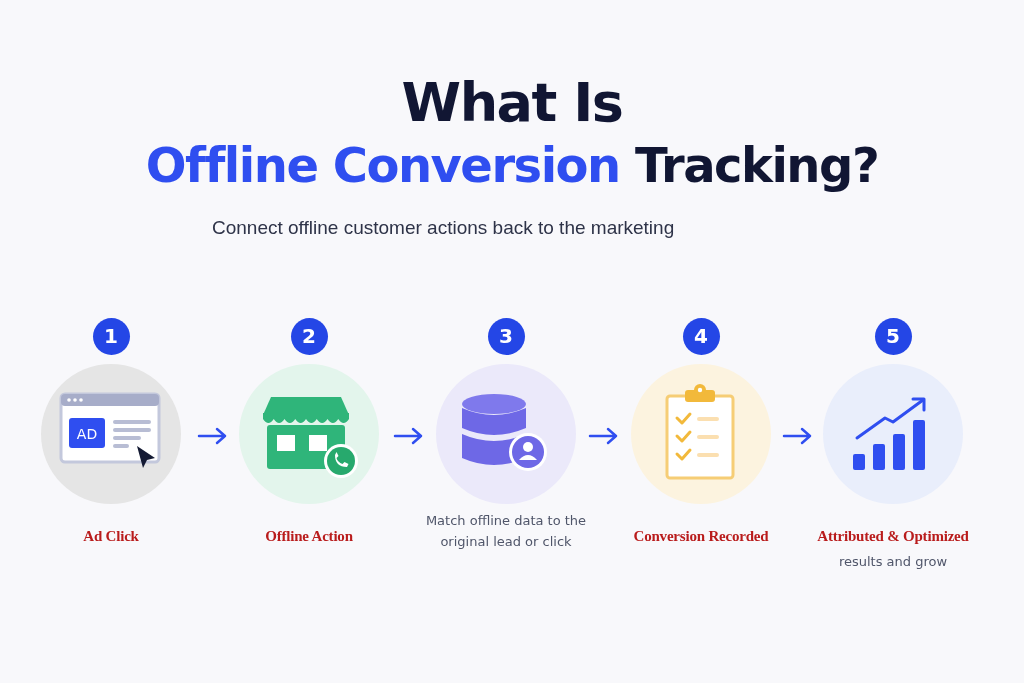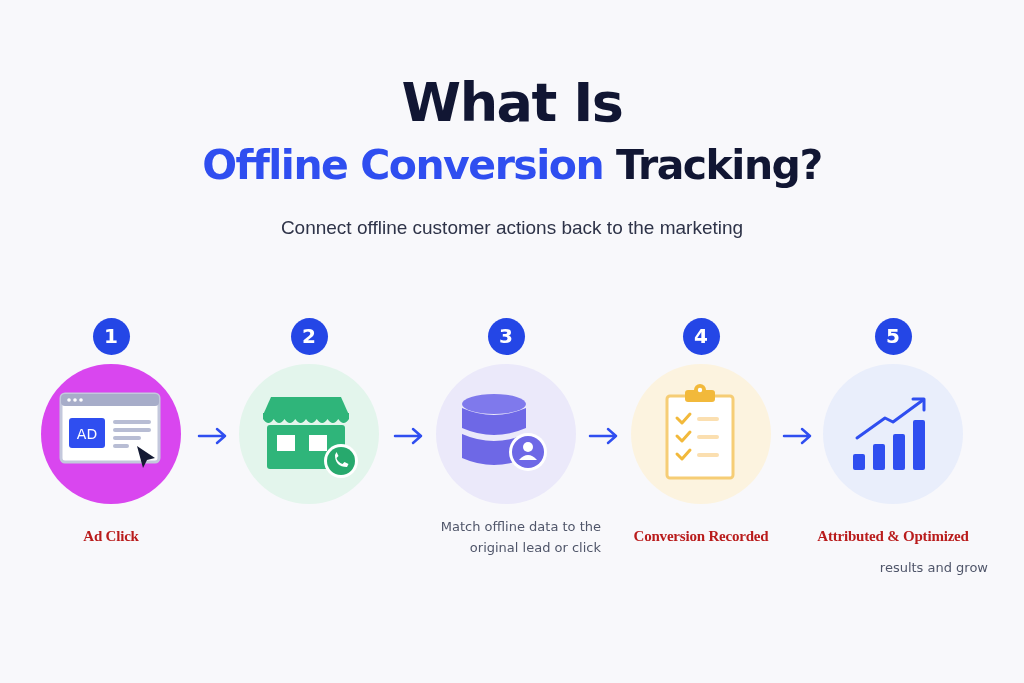--- a/index.html
+++ b/index.html
@@ -9,61 +9,60 @@
     font-family:"Liberation Sans", "DejaVu Sans", sans-serif;
     position:relative;
     color:#141a33;
   }
   .title {
     position:absolute; left:0; width:1024px; text-align:center;
     font-family:"DejaVu Sans", sans-serif; font-weight:bold;
     letter-spacing:-1.5px; margin:0;
   }
   .t1 { top:70px; font-size:54px; line-height:66px; color:#111633; }
-  .t2 { top:132px; font-size:41px; line-height:66px; }
+  .t2 { top:132px; font-size:48px; line-height:66px; }
   .t2 .accent { color:#2f4ef0; }
   .t2 .dark { color:#111633; }
   .subtitle {
-    position:absolute; top:212px; left:212px; width:600px; text-align:center;
+    position:absolute; top:212px; left:212px; width:600px; text-align:left;
     font-size:19px; line-height:31px; color:#2e3348;
   }
   .step { position:absolute; top:318px; width:190px; margin-left:-95px; text-align:center; }
   .badge {
     width:37px; height:37px; border-radius:50%; background:#2446e6; color:#fff;
     font-weight:bold; font-size:20px; line-height:37px; margin:0 auto;
     font-family:"DejaVu Sans", sans-serif;
   }
   .circle {
     width:140px; height:140px; border-radius:50%; margin:9px auto 0 auto;
     position:relative; display:flex; align-items:center; justify-content:center;
   }
   .label {
     margin-top:24px; font-size:15px; font-weight:bold; color:#b91c1c; letter-spacing:-0.2px;
     font-family:Liberation Serif, serif; font-weight:normal;
   }
   .label b { font-weight:600; }
   .desc {
-    margin-top:12px; font-size:13px; line-height:21px; color:#50566a;
+    margin-top:6px; font-size:13px; line-height:21px; color:#50566a;
     font-family:"DejaVu Sans", sans-serif;
-    text-align:right;
   }
   .arrow { position:absolute; top:426px; width:32px; height:20px; }
 </style>
 </head>
 <body>
 
 <h1 class="title t1">What Is</h1>
 <h1 class="title t2"><span class="accent">Offline Conversion</span> <span class="dark">Tracking?</span></h1>
 <div class="subtitle">
   <div>Connect offline customer actions back to the marketing</div>
 </div>
 
 <div class="step" style="left:111px;">
   <div class="badge">1</div>
-  <div class="circle" style="background:#d946ef;">
+  <div class="circle" style="background:#e5e5e5;">
     <svg width="104" height="84" viewBox="0 0 104 84">
       <rect x="2" y="2" width="98" height="68" rx="4" fill="#fff" stroke="#c3c8dc" stroke-width="3"></rect>
       <rect x="2" y="2" width="98" height="12" rx="4" fill="#a7adc9"></rect>
       <circle cx="10" cy="8" r="1.8" fill="#fff"></circle>
         <circle cx="16" cy="8" r="1.8" fill="#fff"></circle>
         <circle cx="22" cy="8" r="1.8" fill="#fff"></circle>
       <rect x="10" y="26" width="36" height="30" rx="3" fill="#2f4ef0"></rect>
       <text x="28" y="47" font-family="DejaVu Sans, sans-serif" font-size="14" fill="#fff" text-anchor="middle">AD</text>
       <rect x="54" y="28" width="38" height="4" rx="2" fill="#b8bdd4"></rect>
       <rect x="54" y="36" width="38" height="4" rx="2" fill="#b8bdd4"></rect>
@@ -87,20 +86,21 @@
       <rect x="4" y="24" width="86" height="6" fill="#2fb57a"></rect>
       <path d="M4 30 q5.4 8 10.75 0 q5.4 8 10.75 0 q5.4 8 10.75 0 q5.4 8 10.75 0 q5.4 8 10.75 0 q5.4 8 10.75 0 q5.4 8 10.75 0 q5.4 8 10.75 0" fill="#2fb57a"></path>
       <rect x="8" y="36" width="78" height="44" rx="3" fill="#2fb57a"></rect>
       <rect x="18" y="46" width="18" height="16" fill="#fff"></rect>
       <rect x="50" y="46" width="18" height="16" fill="#fff"></rect>
       <circle cx="82" cy="72" r="17" fill="#fff"></circle>
       <circle cx="82" cy="72" r="14" fill="#27a96d"></circle>
       <path d="M76 66 q0 12 12 12 l1.5 -3 l-4 -2 l-2 2 q-5 -2 -6 -6 l2 -2 l-2 -4 z" fill="#fff"></path>
     </svg>
   </div>
+  <div class="label"><b>Offline Action</b></div>
 </div>
 
 <svg class="arrow" style="left:393px;" viewBox="0 0 32 20">
     <path d="M2 10 H28 M20 3 L28 10 L20 17" stroke="#2f4ef0" stroke-width="2.5" fill="none" stroke-linecap="round" stroke-linejoin="round"></path>
   </svg>
 
 <div class="step" style="left:506px;">
   <div class="badge">3</div>
   <div class="circle" style="background:#ebe9fa;">
     <svg width="100" height="84" viewBox="0 0 100 84">

